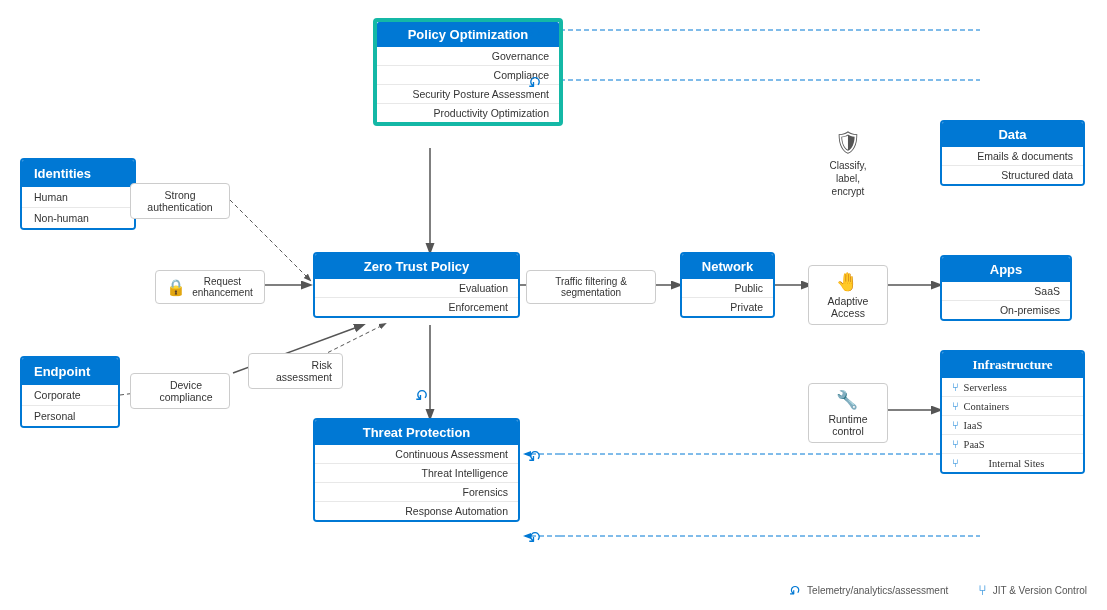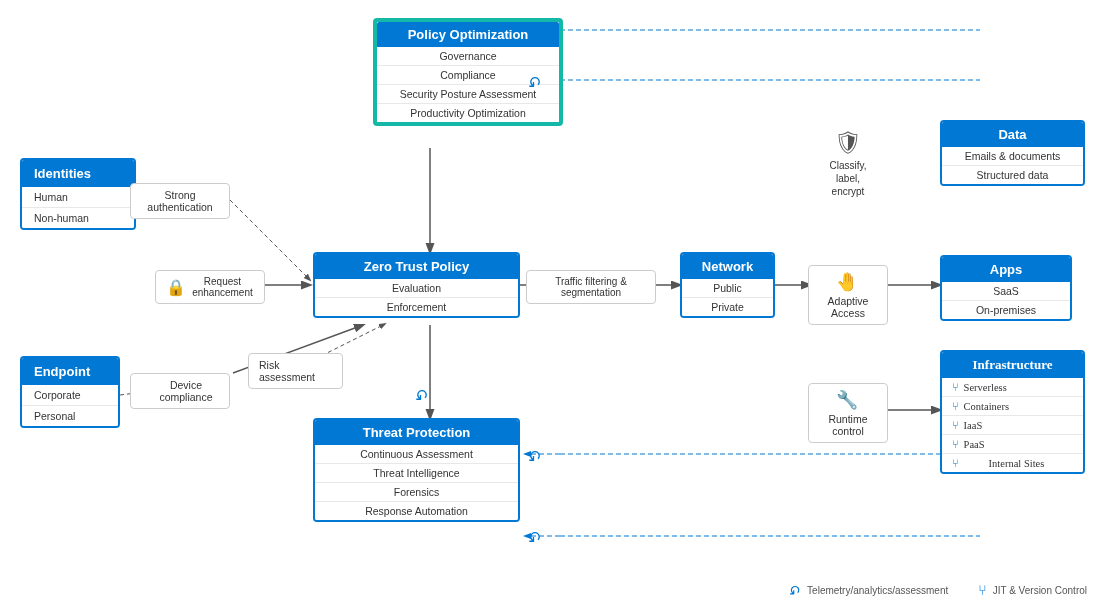--- a/index.html
+++ b/index.html
@@ -44,21 +44,21 @@
       padding: 5px 10px;
       border-radius: 2px 2px 0 0;
       text-align: center;
     }
     .right-box-item {
       padding: 3px 10px;
       color: #333;
       font-size: 10.5px;
       border-bottom: 1px solid #e8e8e8;
       background: #fff;
-      text-align: center;
+      text-align: right;
     }
     .right-box-item:last-child { border-bottom: none; border-radius: 0 0 2px 2px; }
 
     
     .float-label {
       position: absolute;
       background: #fff;
       border: 1.5px solid #ccc;
       border-radius: 4px;
       padding: 5px 10px;
@@ -181,21 +181,21 @@
   <div class="float-label" style="position:absolute; left:155px; top:270px; width:110px; display:flex; align-items:center; gap:5px;">
     <span style="font-size:16px; color:#0078d4;">🔒</span>
     <span style="font-size:10px;">Request enhancement</span>
   </div>
 
   <div class="float-label" style="position:absolute; left:130px; top:373px; width:100px; font-size:10.5px; text-align:center;padding-left:22px;">
     <span>Device
 compliance</span>
   </div>
 
-  <div class="float-label" style="position:absolute; left:248px; top:353px; width:95px; font-size:10.5px; text-align:left;">
+  <div class="float-label" style="position:absolute; left:248px; top:353px; width:95px; font-size:10.5px; text-align:right;">
     <span>Risk
 assessment</span>
   </div>
 
   <div style="position:absolute; left:340px; top:18px; width:190px; border:4px solid #14b8a6; border-radius:4px;margin-left:33px;">
     <div class="right-box-header">Policy Optimization</div>
     <div class="right-box-item">Governance</div>
     <div class="right-box-item">Compliance</div>
     <div class="right-box-item">Security Posture Assessment</div>
     <div class="right-box-item">Productivity Optimization</div>

